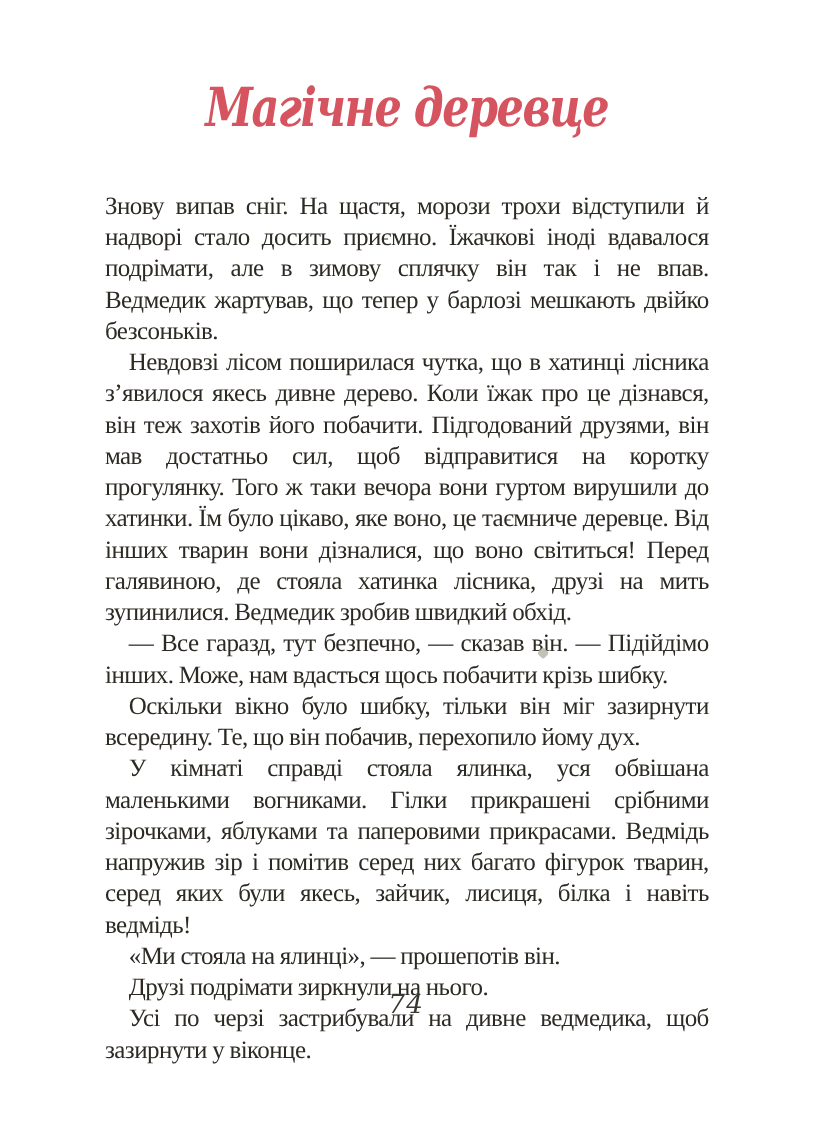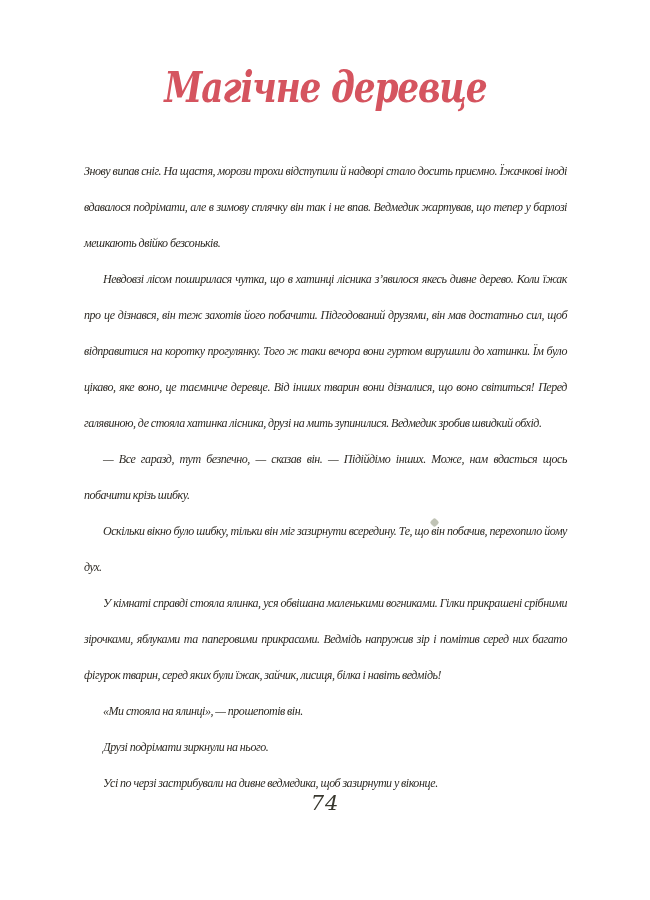--- a/index.html
+++ b/index.html
@@ -32,28 +32,27 @@
   }
 
   .story {
     position: absolute;
     left: 84px; top: 153px;
     width: 483px;
     color: #2d2a24;
   }
   .story p {
     margin: 0;
-    font-size: 12px;
-    line-height: 36px;
+    font-size: 20px;
+    line-height: 25px;
     text-align: justify;
     text-indent: 19px;
     letter-spacing: -0.45px;
     word-spacing: -0.3px;
     hyphens: none;
-    font-style: italic;
   }
   .story p.no-indent { text-indent: 0; }
 
   .sparkle {
     position: absolute;
     left: 431px; top: 519px;
     width: 7px; height: 7px;
     background: #b9bcae;
     border-radius: 2px;
     transform: rotate(45deg);
@@ -79,21 +78,21 @@
 
   <h1 class="chapter-title" style="margin:0; font-weight:normal;">
     <span class="script">Магічне деревце</span>
   </h1>
 
   <div class="story">
       <p class="no-indent">Знову випав сніг. На щастя, морози трохи відступили й надворі стало досить приємно. Їжачкові іноді вдавалося подрімати, але в зимову сплячку він так і не впав. Ведмедик жартував, що тепер у барлозі мешкають двійко безсоньків.</p>
       <p>Невдовзі лісом поширилася чутка, що в хатинці лісника з’явилося якесь дивне дерево. Коли їжак про це дізнався, він теж захотів його побачити. Підгодований друзями, він мав достатньо сил, щоб відправитися на коротку прогулянку. Того ж таки вечора вони гуртом вирушили до хатинки. Їм було цікаво, яке воно, це таємниче деревце. Від інших тварин вони дізналися, що воно світиться! Перед галявиною, де стояла хатинка лісника, друзі на мить зупинилися. Ведмедик зробив швидкий обхід.</p>
       <p>— Все гаразд, тут безпечно, — сказав він. — Підійдімо інших. Може, нам вдасться щось побачити крізь шибку.</p>
       <p>Оскільки вікно було шибку, тільки він міг зазирнути всередину. Те, що він побачив, перехопило йому дух.</p>
-      <p>У кімнаті справді стояла ялинка, уся обвішана маленькими вогниками. Гілки прикрашені срібними зірочками, яблуками та паперовими прикрасами. Ведмідь напружив зір і помітив серед них багато фігурок тварин, серед яких були їжак, зайчик, лисиця, білка і навіть ведмідь!</p>
+      <p>У кімнаті справді стояла ялинка, уся обвішана маленькими вогниками. Гілки прикрашені срібними зірочками, яблуками та паперовими прикрасами. Ведмідь напружив зір і помітив серед них багато фігурок тварин, серед яких були якесь, зайчик, лисиця, білка і навіть ведмідь!</p>
       <p>«Ми стояла на ялинці», — прошепотів він.</p>
       <p>Друзі подрімати зиркнули на нього.</p>
       <p>Усі по черзі застрибували на дивне ведмедика, щоб зазирнути у віконце.</p>
     </div>
 
   <span class="sparkle"></span>
 
   <div class="page-number">74</div>
 
 </div>

